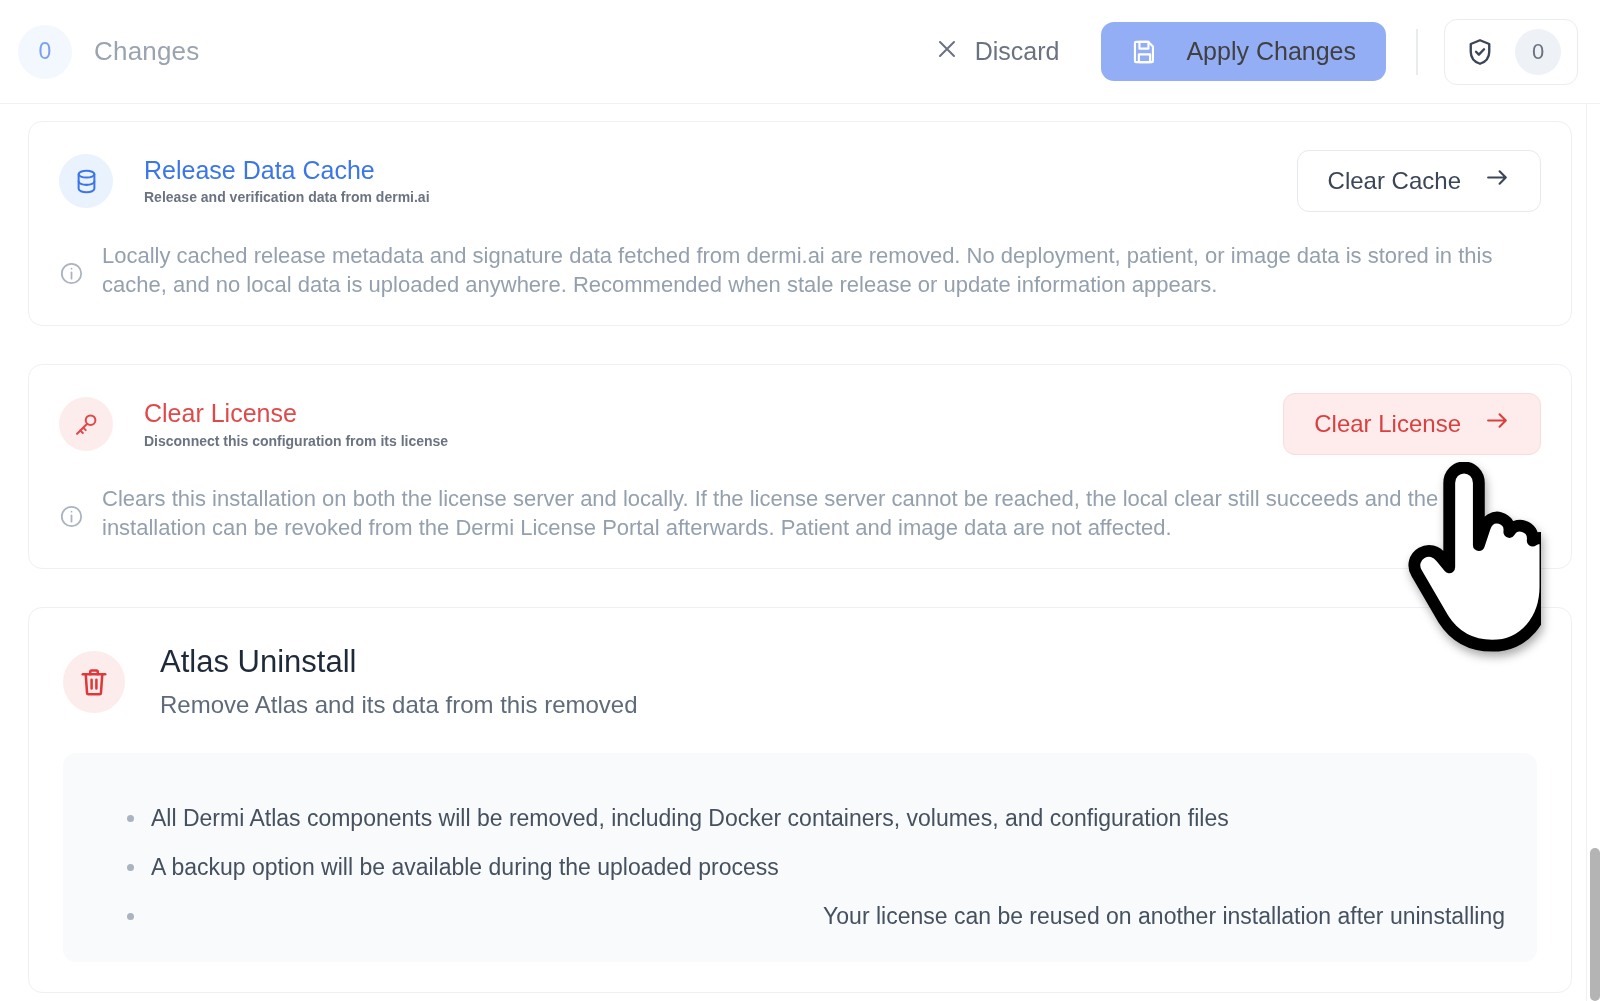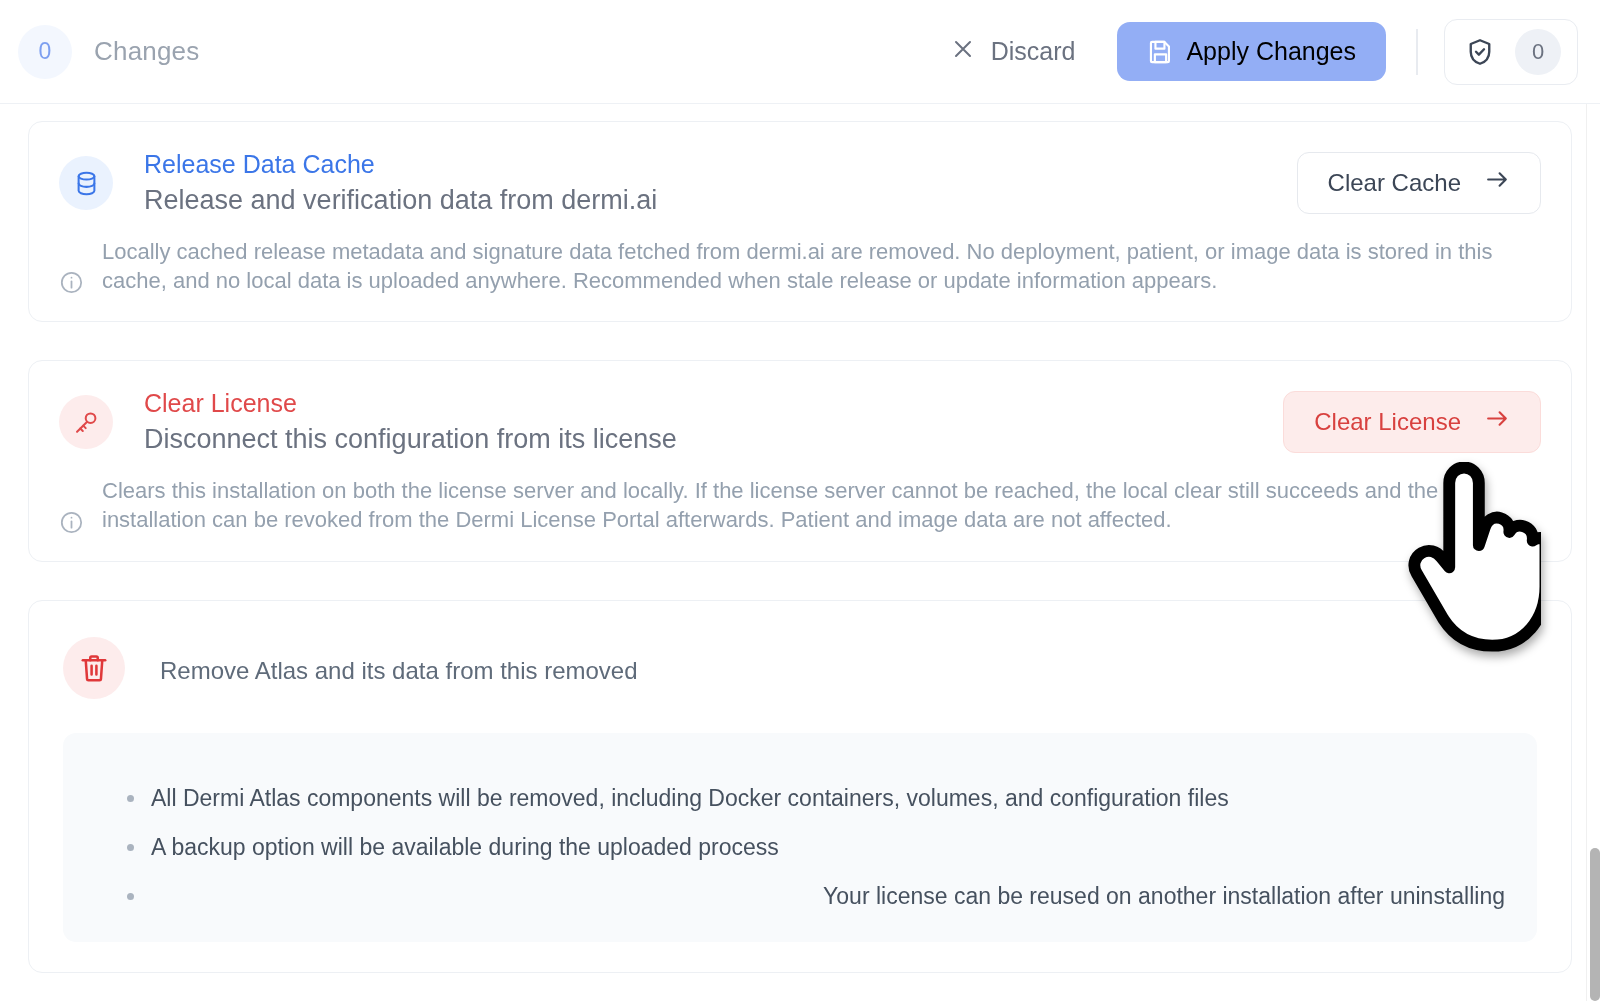--- a/index.html
+++ b/index.html
@@ -80,29 +80,29 @@
 
   .discard-btn .x-icon {
     width: 24px;
     height: 24px;
     display: block;
   }
 
   .apply-btn {
     display: flex;
     align-items: center;
-    gap: 12px;
+    gap: 28px;
     background: #93aef5;
     border: none;
     border-radius: 13px;
     cursor: pointer;
     padding: 15px 30px;
     margin-left: 28px;
     font-size: 25px;
-    color: #000000;
+    color: #404040;
     font-family: inherit;
   }
 
   .apply-btn .save-icon { width: 27px; height: 27px; display: block; }
 
   .toolbar-divider {
     width: 2px;
     height: 46px;
     background: #e8ebf0;
     margin: 0 26px 0 30px;
@@ -175,23 +175,23 @@
 
   .card-title {
     font-size: 25px;
     font-weight: 400;
     line-height: 1.15;
   }
   .title-blue { color: #3b76e8; }
   .title-red  { color: #e0494a; }
 
   .card-sub {
-    font-size: 27px;
+    font-size: 14px;
     color: #6b7280;
-    font-weight: 400;
+    font-weight: 700;
     line-height: 1.2;
   }
 
   .card-action { margin-left: auto; }
 
   .action-btn {
     display: flex;
     gap: 24px;
     font-size: 24px;
     font-family: inherit;
@@ -204,23 +204,23 @@
   }
   .action-btn.danger {
     background: #fdeceb;
     border: 1px solid #fbdcda;
     color: #d8413f;
   }
   .action-btn svg { width: 25px; height: 21px; display: block; }
 
   .note-row {
     display: flex;
-    align-items: flex-end;
+    align-items: center;
     gap: 18px;
-    margin-top: 22px;
+    margin-top: 30px;
   }
   .note-row .info-icon {
     width: 25px; height: 25px; flex: 0 0 auto; margin-top: 5px; display: block;
   }
   .note-text {
     font-size: 22px;
     line-height: 1.3;
     color: #94a0ae;
     max-width: 1430px;
   }
@@ -441,20 +441,21 @@
       <div class="card-head">
         <div class="card-icon icon-red">
           <svg viewBox="0 0 24 24" fill="none" stroke="#e0383a" stroke-width="1.9" stroke-linecap="round" stroke-linejoin="round">
             <path d="M3.6 6.2h16.8"></path>
             <path d="M9.2 6.2V4.3a1 1 0 0 1 1-1h3.6a1 1 0 0 1 1 1v1.9"></path>
             <path d="M5.8 6.2l1 14.1a1 1 0 0 0 1 .95h8.4a1 1 0 0 0 1-.95l1-14.1"></path>
             <path d="M10.2 10.3v6.6M13.8 10.3v6.6"></path>
           </svg>
         </div>
         <div class="card-titles">
+          <div class="uninstall-title">Atlas Uninstall</div>
           <div class="uninstall-sub">Remove Atlas and its data from this removed</div>
         </div>
       </div>
 
       <div class="warn-box">
         <ul class="warn-list">
           <li>All Dermi Atlas components will be removed, including Docker containers, volumes, and configuration files</li>
           <li>A backup option will be available during the uploaded process</li>
           <li>Your license can be reused on another installation after uninstalling</li>
         </ul>

